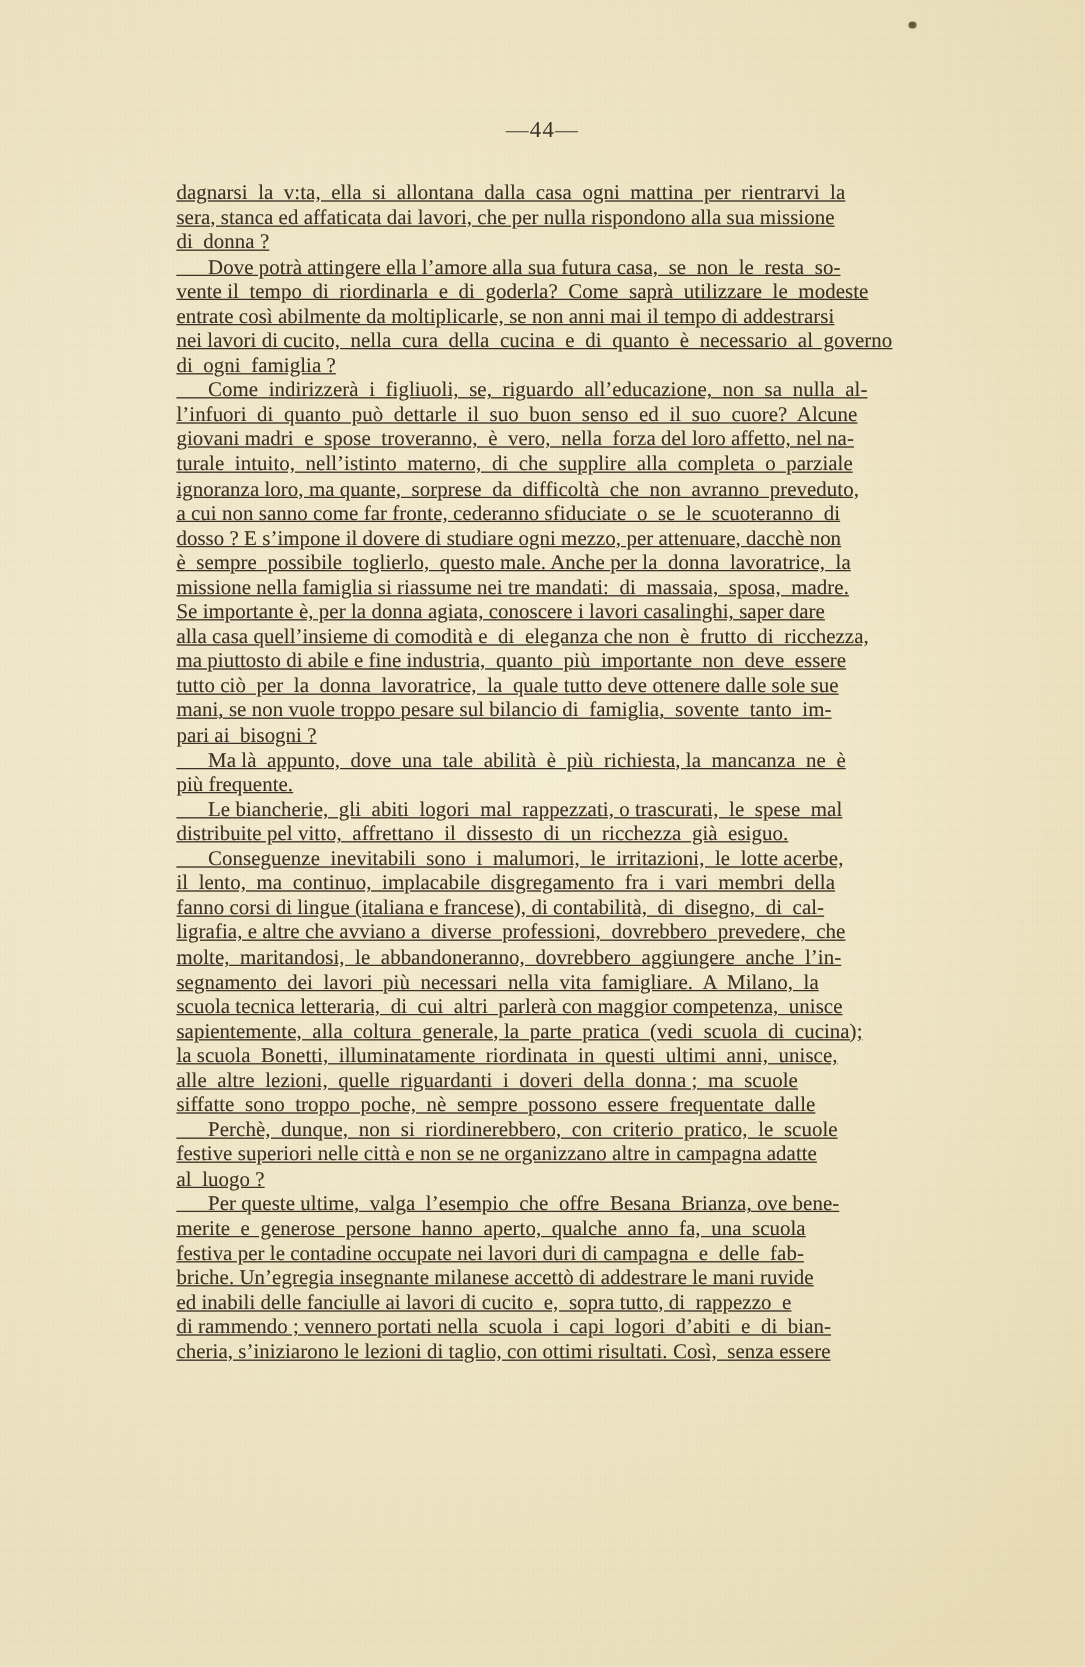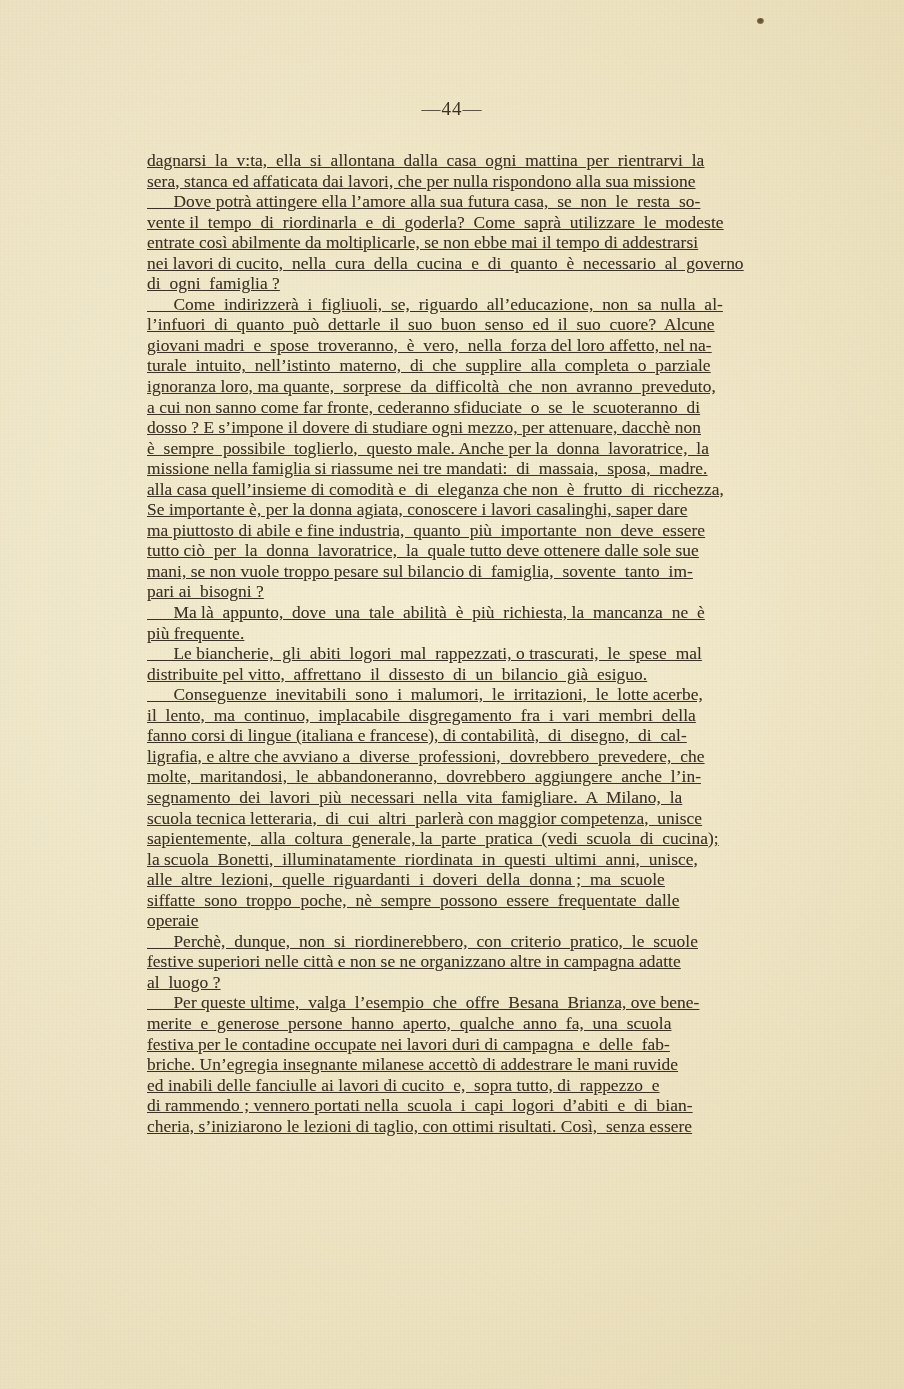--- a/index.html
+++ b/index.html
@@ -87,56 +87,56 @@
   <div id="speck"></div>
 
   <div id="folio">
     <span class="dash">—</span><span class="num">44</span><span class="dash">—</span>
   </div>
 
   <div id="textblock">
 
   <span class="ln">dagnarsi  la  v:ta,  ella  si  allontana  dalla  casa  ogni  mattina  per  rientrarvi  la</span>
       <span class="ln">sera, stanca ed affaticata dai lavori, che per nulla rispondono alla sua missione</span>
+      <span class="ln">di  donna ?</span>
       <span class="ln">      Dove potrà attingere ella l’amore alla sua futura casa,  se  non  le  resta  so-</span>
       <span class="ln">vente il  tempo  di  riordinarla  e  di  goderla?  Come  saprà  utilizzare  le  modeste</span>
-      <span class="ln">entrate così abilmente da moltiplicarle, se non ebbe mai il tempo di addestrarsi</span>
+      <span class="ln">entrate così abilmente da moltiplicarle, se non anni mai il tempo di addestrarsi</span>
       <span class="ln">nei lavori di cucito,  nella  cura  della  cucina  e  di  quanto  è  necessario  al  governo</span>
       <span class="ln">di  ogni  famiglia ?</span>
       <span class="ln">      Come  indirizzerà  i  figliuoli,  se,  riguardo  all’educazione,  non  sa  nulla  al-</span>
       <span class="ln">l’infuori  di  quanto  può  dettarle  il  suo  buon  senso  ed  il  suo  cuore?  Alcune</span>
       <span class="ln">giovani madri  e  spose  troveranno,  è  vero,  nella  forza del loro affetto, nel na-</span>
       <span class="ln">turale  intuito,  nell’istinto  materno,  di  che  supplire  alla  completa  o  parziale</span>
       <span class="ln">ignoranza loro, ma quante,  sorprese  da  difficoltà  che  non  avranno  preveduto,</span>
       <span class="ln">a cui non sanno come far fronte, cederanno sfiduciate  o  se  le  scuoteranno  di</span>
       <span class="ln">dosso ? E s’impone il dovere di studiare ogni mezzo, per attenuare, dacchè non</span>
       <span class="ln">è  sempre  possibile  toglierlo,  questo male. Anche per la  donna  lavoratrice,  la</span>
       <span class="ln">missione nella famiglia si riassume nei tre mandati:  di  massaia,  sposa,  madre.</span>
+      <span class="ln">Se importante è, per la donna agiata, conoscere i lavori casalinghi, saper dare</span>
       <span class="ln">alla casa quell’insieme di comodità e  di  eleganza che non  è  frutto  di  ricchezza,</span>
-      <span class="ln">Se importante è, per la donna agiata, conoscere i lavori casalinghi, saper dare</span>
       <span class="ln">ma piuttosto di abile e fine industria,  quanto  più  importante  non  deve  essere</span>
       <span class="ln">tutto ciò  per  la  donna  lavoratrice,  la  quale tutto deve ottenere dalle sole sue</span>
       <span class="ln">mani, se non vuole troppo pesare sul bilancio di  famiglia,  sovente  tanto  im-</span>
       <span class="ln">pari ai  bisogni ?</span>
       <span class="ln">      Ma là  appunto,  dove  una  tale  abilità  è  più  richiesta, la  mancanza  ne  è</span>
       <span class="ln">più frequente.</span>
       <span class="ln">      Le biancherie,  gli  abiti  logori  mal  rappezzati, o trascurati,  le  spese  mal</span>
-      <span class="ln">distribuite pel vitto,  affrettano  il  dissesto  di  un  bilancio  già  esiguo.</span>
+      <span class="ln">distribuite pel vitto,  affrettano  il  dissesto  di  un  ricchezza  già  esiguo.</span>
       <span class="ln">      Conseguenze  inevitabili  sono  i  malumori,  le  irritazioni,  le  lotte acerbe,</span>
       <span class="ln">il  lento,  ma  continuo,  implacabile  disgregamento  fra  i  vari  membri  della</span>
       <span class="ln">fanno corsi di lingue (italiana e francese), di contabilità,  di  disegno,  di  cal-</span>
       <span class="ln">ligrafia, e altre che avviano a  diverse  professioni,  dovrebbero  prevedere,  che</span>
       <span class="ln">molte,  maritandosi,  le  abbandoneranno,  dovrebbero  aggiungere  anche  l’in-</span>
       <span class="ln">segnamento  dei  lavori  più  necessari  nella  vita  famigliare.  A  Milano,  la</span>
       <span class="ln">scuola tecnica letteraria,  di  cui  altri  parlerà con maggior competenza,  unisce</span>
       <span class="ln">sapientemente,  alla  coltura  generale, la  parte  pratica  (vedi  scuola  di  cucina);</span>
       <span class="ln">la scuola  Bonetti,  illuminatamente  riordinata  in  questi  ultimi  anni,  unisce,</span>
       <span class="ln">alle  altre  lezioni,  quelle  riguardanti  i  doveri  della  donna ;  ma  scuole</span>
       <span class="ln">siffatte  sono  troppo  poche,  nè  sempre  possono  essere  frequentate  dalle</span>
-      <span class="ln">operaie</span>
       <span class="ln">      Perchè,  dunque,  non  si  riordinerebbero,  con  criterio  pratico,  le  scuole</span>
       <span class="ln">festive superiori nelle città e non se ne organizzano altre in campagna adatte</span>
       <span class="ln">al  luogo ?</span>
       <span class="ln">      Per queste ultime,  valga  l’esempio  che  offre  Besana  Brianza, ove bene-</span>
       <span class="ln">merite  e  generose  persone  hanno  aperto,  qualche  anno  fa,  una  scuola</span>
       <span class="ln">festiva per le contadine occupate nei lavori duri di campagna  e  delle  fab-</span>
       <span class="ln">briche. Un’egregia insegnante milanese accettò di addestrare le mani ruvide</span>
       <span class="ln">ed inabili delle fanciulle ai lavori di cucito  e,  sopra tutto, di  rappezzo  e</span>
       <span class="ln">di rammendo ; vennero portati nella  scuola  i  capi  logori  d’abiti  e  di  bian-</span>
       <span class="ln">cheria, s’iniziarono le lezioni di taglio, con ottimi risultati. Così,  senza essere</span>

